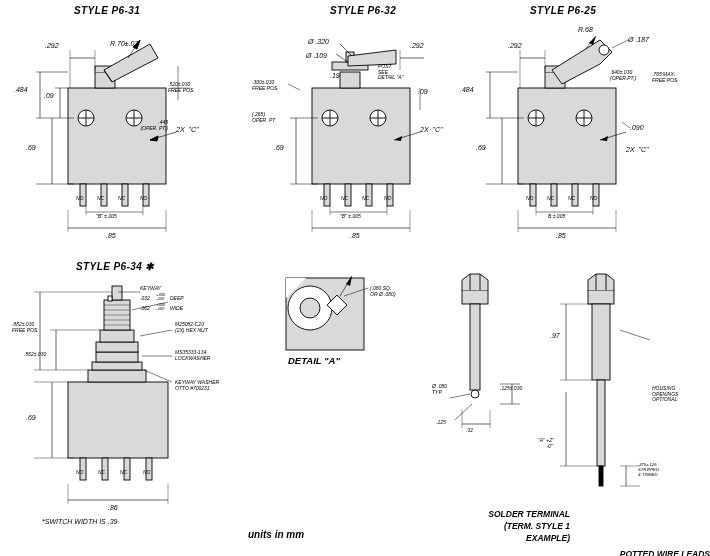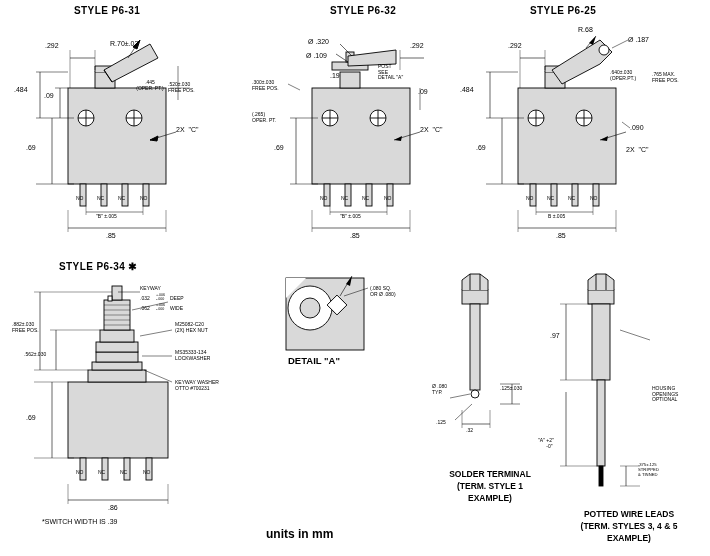--- a/index.html
+++ b/index.html
@@ -1,25 +1,25 @@
 <!DOCTYPE html>
 <html><head>
 <meta charset="utf-8">
 <style>
   html,body{margin:0;padding:0;background:#ffffff;}
   body{width:710px;height:556px;position:relative;font-family:"Liberation Sans",sans-serif;color:#000;overflow:hidden;}
-  .sheet{position:absolute;left:0;top:0;width:708px;height:556px;}
+  .sheet{position:absolute;left:0;top:0;width:708px;height:556px;font-style:italic;}
   .t{position:absolute;white-space:pre;font-size:8px;line-height:9px;}
   .title{font-size:10px;font-weight:bold;letter-spacing:.4px;}
   .xtiny{font-size:5px;line-height:5.6px;}
   .sm{font-size:7px;line-height:8px;}
   .med{font-size:8.5px;}
   .big{font-size:9.5px;}
   .bold{font-weight:bold;}
-  .ctr{text-align:center;}
+  .ctr{text-align:right;margin-top:40px;}
   svg{position:absolute;left:0;top:0;overflow:visible;}
 </style>
 </head>
 <body>
 
 <div class="sheet">
 
   <div class="t title" style="left:74px;top:6px;">STYLE P6-31</div>
 
   <svg width="710" height="556">
@@ -226,21 +226,21 @@
 FREE POS.</div>
   <div class="t sm" style="left:630px;top:124px;">.090</div>
   <div class="t sm" style="left:556px;top:232px;">.85</div>
   <div class="t xtiny" style="left:548px;top:214px;">B ±.005</div>
   <div class="t sm" style="left:626px;top:146px;">2X  "C"</div>
   <div class="t xtiny" style="left:526px;top:196px;">NO</div>
   <div class="t xtiny" style="left:547px;top:196px;">NC</div>
   <div class="t xtiny" style="left:568px;top:196px;">NC</div>
   <div class="t xtiny" style="left:590px;top:196px;">NO</div>
 
-  <div class="t title" style="left:59px;top:262px;">STYLE P6-34 ✱</div>
+  <div class="t title" style="left:76px;top:262px;">STYLE P6-34 ✱</div>
 
   <svg width="710" height="556">
     <g stroke="#000" fill="none" stroke-width="0.9">
 
       <rect x="68" y="382" width="100" height="76" fill="#d9d9d9"></rect>
 
       <rect x="88" y="370" width="58" height="12" fill="#d9d9d9"></rect>
 
       <rect x="92" y="362" width="50" height="8" fill="#d9d9d9"></rect>
       <rect x="96" y="352" width="42" height="10" fill="#d9d9d9"></rect>
@@ -390,15 +390,15 @@
 OPTIONAL</div>
   <div class="t xtiny" style="left:538px;top:438px;width:36px;">"A" +2"
       -0"</div>
   <div class="t" style="left:638px;top:462px;width:60px;font-size:4.2px;line-height:5px;">.375±.125
 STRIPPED
 &amp; TINNED</div>
   <div class="t med bold ctr" style="left:548px;top:508px;width:162px;line-height:12px;">POTTED WIRE LEADS
 (TERM. STYLES 3, 4 &amp; 5
 EXAMPLE)</div>
 
-  <div class="t bold" style="left:266px;top:530px;font-size:12px;">units in mm</div>
+  <div class="t bold" style="left:248px;top:530px;font-size:10px;">units in mm</div>
 
 </div>
 
 </body></html>

